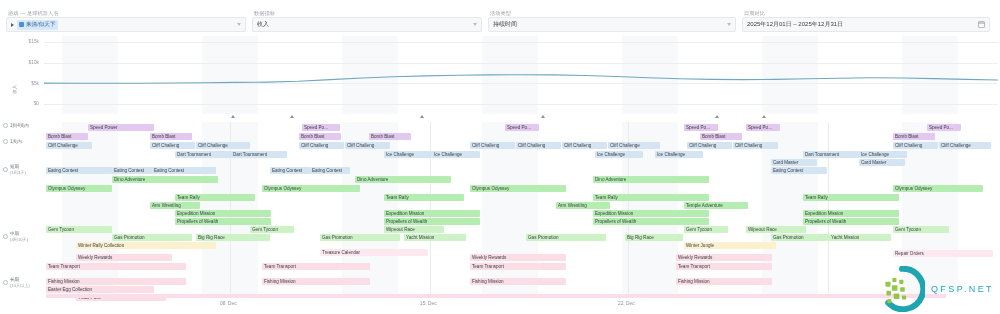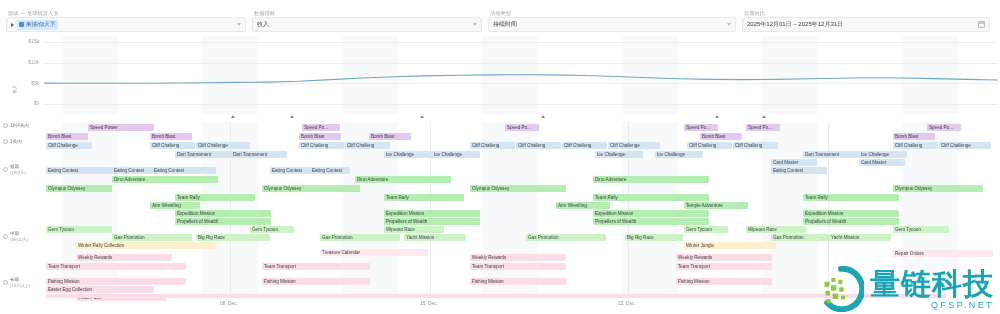--- a/index.html
+++ b/index.html
@@ -478,16 +478,15 @@
       <rect x="44" y="30" width="9" height="9" rx="1.5"></rect>
       <rect x="28" y="42" width="12" height="12" rx="1.5"></rect>
       <rect x="46" y="46" width="10" height="10" rx="1.5"></rect>
       <rect x="16" y="54" width="10" height="10" rx="1.5"></rect>
       <rect x="32" y="60" width="12" height="12" rx="1.5"></rect>
       <rect x="50" y="64" width="9" height="9" rx="1.5"></rect>
       <rect x="18" y="72" width="9" height="9" rx="1.5"></rect>
     </g>
   </svg>
   <div class="wm-txt">
-    <div class="wm-cn">量链科技</div>
     <div class="wm-en">QFSP.NET</div>
   </div>
 </div>
 
 </body></html>

